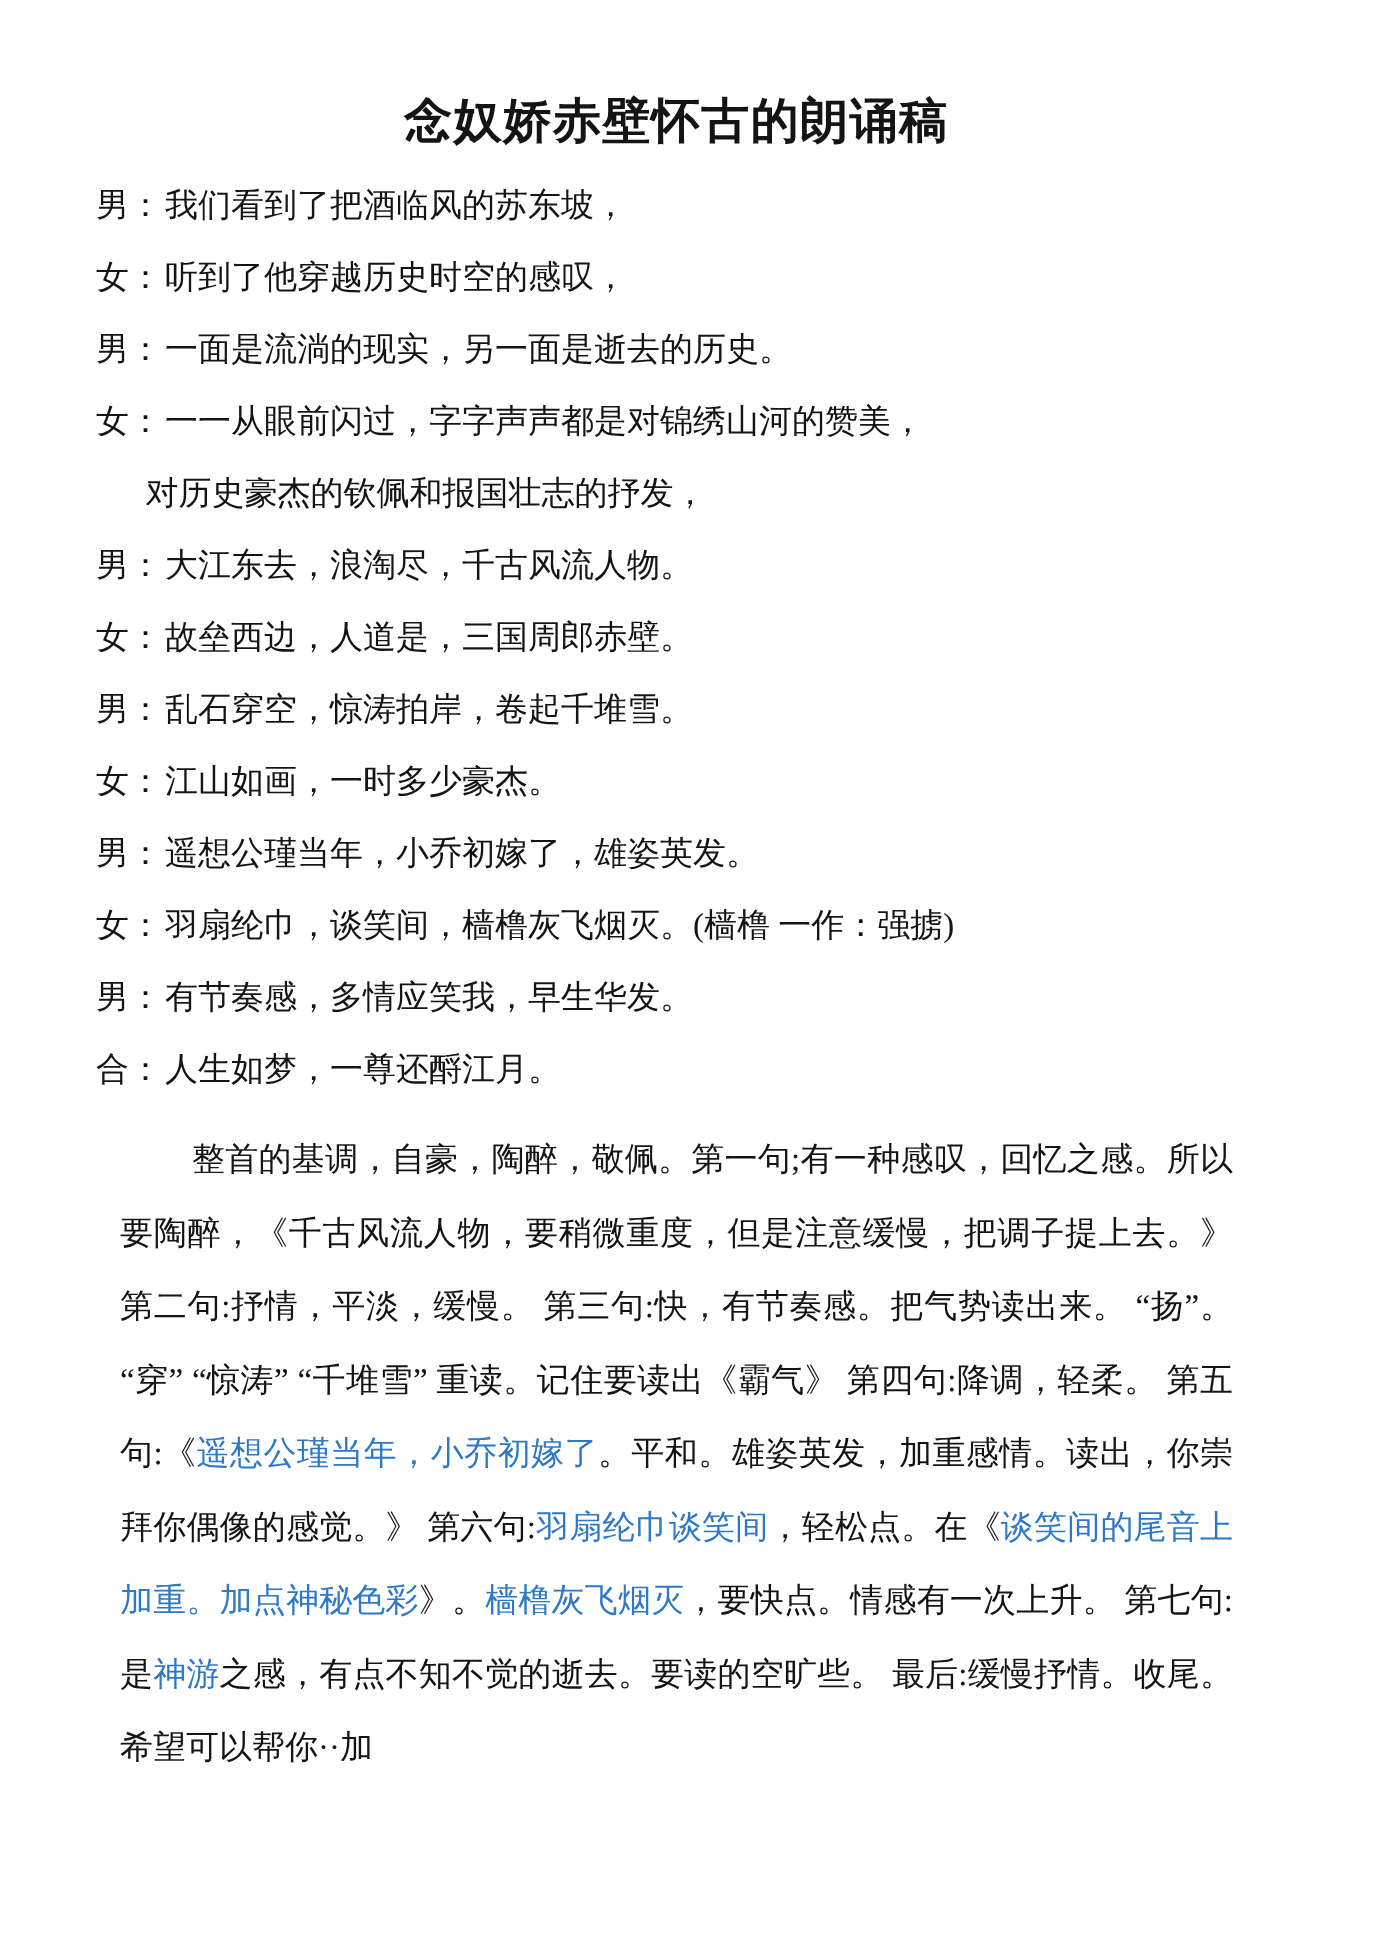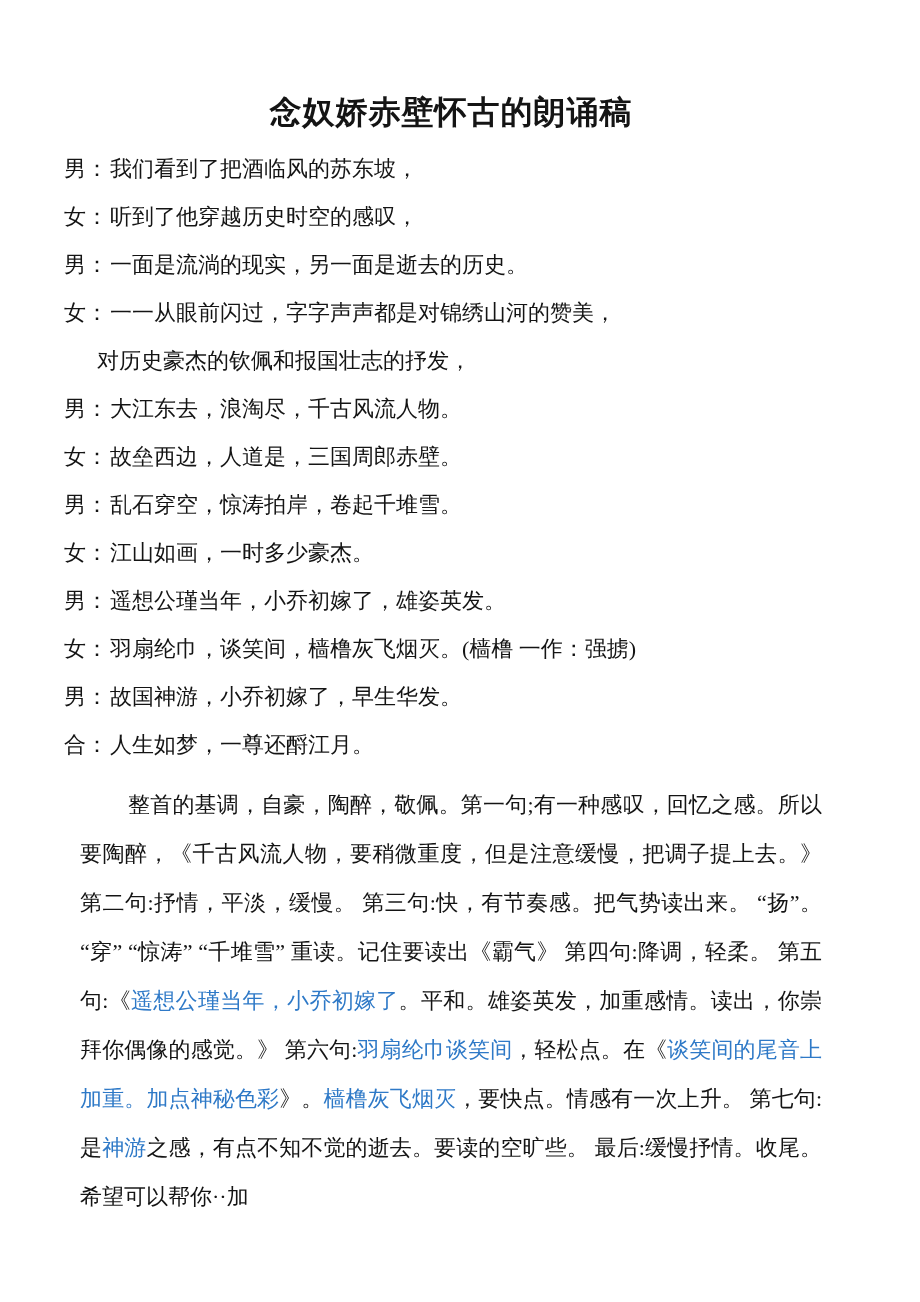--- a/index.html
+++ b/index.html
@@ -8,21 +8,21 @@
     height: 1302px;
     background: #ffffff;
     color: #141414;
     font-family: "Liberation Serif", "DejaVu Serif", serif;
     overflow: hidden;
   }
   .page {
     box-sizing: border-box;
     width: 900px;
     height: 1302px;
-    padding: 90px 62px 0 64px;
+    padding: 58px 62px 0 64px;
     background: #ffffff;
   }
   .title {
     font-size: 32px;
     font-weight: 700;
     text-align: center;
     margin: 0 0 22px 0;
     line-height: 44px;
     letter-spacing: 1px;
   }
@@ -55,17 +55,17 @@
       <p class="line"><span class="speaker">女：</span><span>听到了他穿越历史时空的感叹，</span></p>
       <p class="line"><span class="speaker">男：</span><span>一面是流淌的现实，另一面是逝去的历史。</span></p>
       <p class="line"><span class="speaker">女：</span><span>一一从眼前闪过，字字声声都是对锦绣山河的赞美，</span></p>
       <p class="line indent"><span>对历史豪杰的钦佩和报国壮志的抒发，</span></p>
       <p class="line"><span class="speaker">男：</span><span>大江东去，浪淘尽，千古风流人物。</span></p>
       <p class="line"><span class="speaker">女：</span><span>故垒西边，人道是，三国周郎赤壁。</span></p>
       <p class="line"><span class="speaker">男：</span><span>乱石穿空，惊涛拍岸，卷起千堆雪。</span></p>
       <p class="line"><span class="speaker">女：</span><span>江山如画，一时多少豪杰。</span></p>
       <p class="line"><span class="speaker">男：</span><span>遥想公瑾当年，小乔初嫁了，雄姿英发。</span></p>
       <p class="line"><span class="speaker">女：</span><span>羽扇纶巾，谈笑间，樯橹灰飞烟灭。(樯橹 一作：强掳)</span></p>
-      <p class="line"><span class="speaker">男：</span><span>故国神游，小乔初嫁了，早生华发。</span></p>
+      <p class="line"><span class="speaker">男：</span><span>有节奏感，多情应笑我，早生华发。</span></p>
       <p class="line"><span class="speaker">合：</span><span>人生如梦，一尊还酹江月。</span></p>
     </div>
   <p class="commentary" id="commentary"><span class="">整首的基调，自豪，陶醉，敬佩。第一句;有一种感叹，回忆之感。所以要陶醉，《千古风流人物，要稍微重度，但是注意缓慢，把调子提上去。》  第二句:抒情，平淡，缓慢。  第三句:快，有节奏感。把气势读出来。 “扬”。 “穿” “惊涛” “千堆雪” 重读。记住要读出《霸气》  第四句:降调，轻柔。  第五句:《</span><span class="blue">遥想公瑾当年，小乔初嫁了</span><span class="">。平和。雄姿英发，加重感情。读出，你崇拜你偶像的感觉。》  第六句:</span><span class="blue">羽扇纶巾谈笑间</span><span class="">，轻松点。在《</span><span class="blue">谈笑间的尾音上加重。加点神秘色彩</span><span class="">》。</span><span class="blue">樯橹灰飞烟灭</span><span class="">，要快点。情感有一次上升。  第七句:是</span><span class="blue">神游</span><span class="">之感，有点不知不觉的逝去。要读的空旷些。  最后:缓慢抒情。收尾。  希望可以帮你··加</span></p>
 </div>
 
 </body></html>

